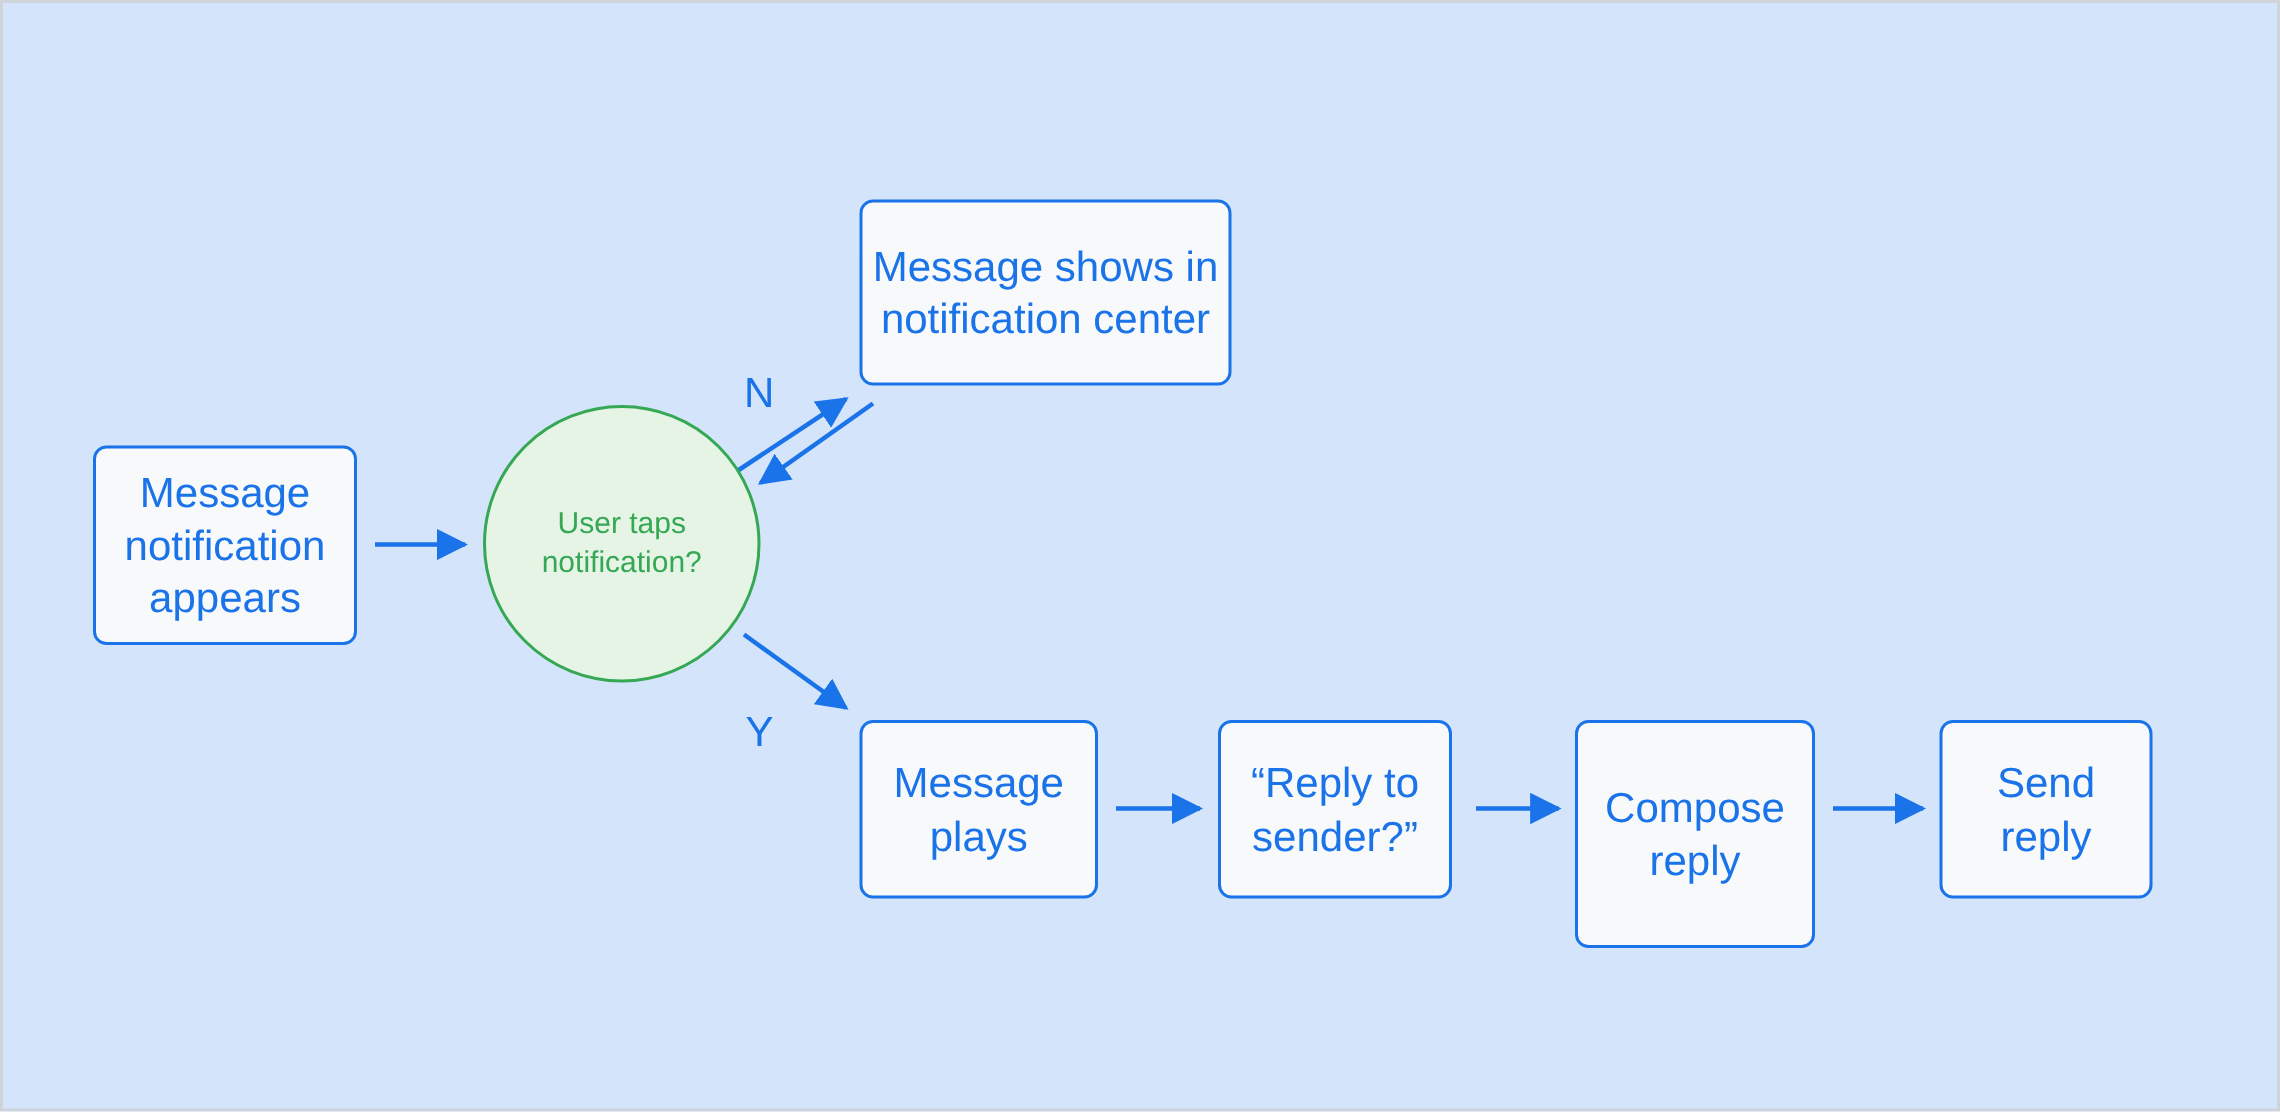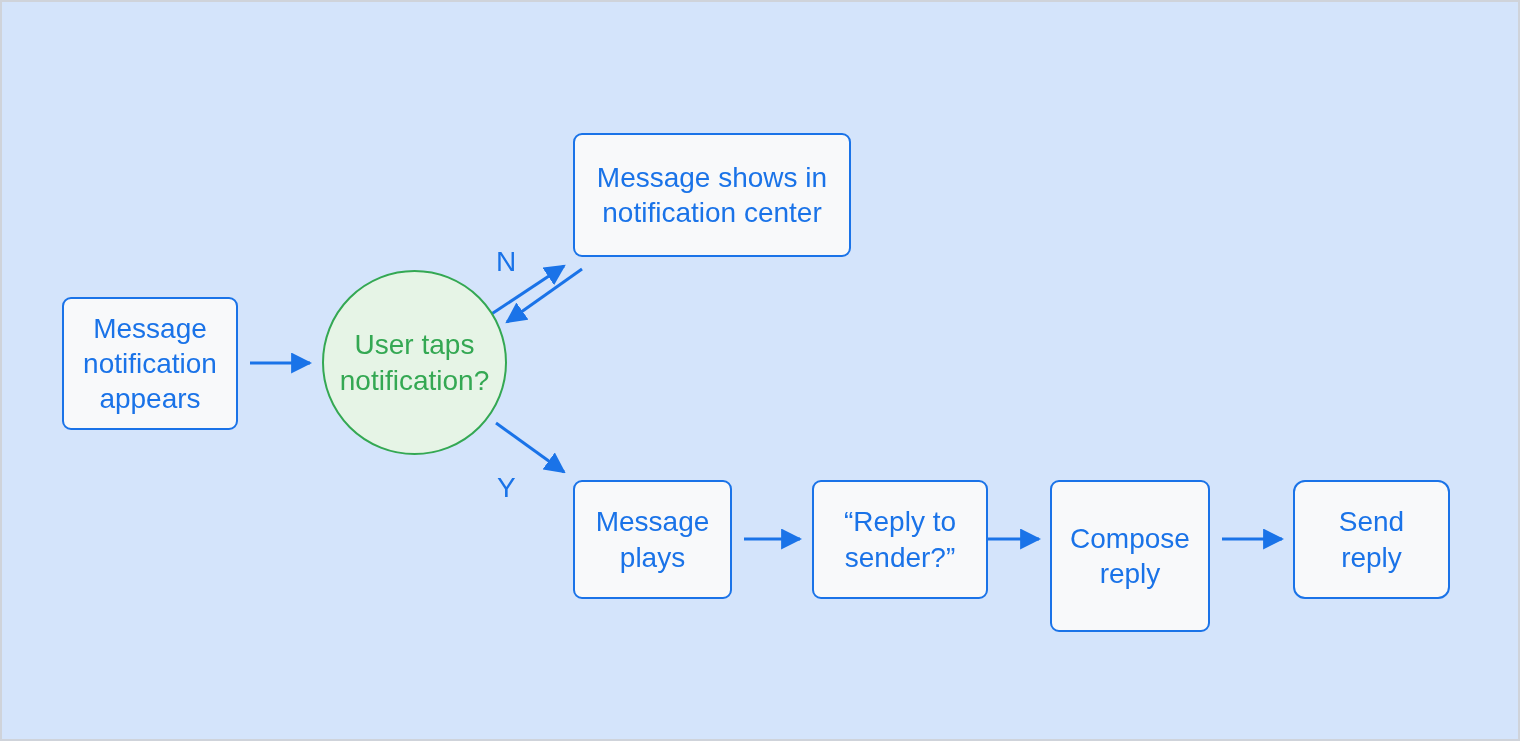--- a/index.html
+++ b/index.html
@@ -39,21 +39,21 @@
     border: 2px solid #1a73e8;
     border-radius: 9px;
     color: #1a73e8;
     font-size: 28px;
   }
   .node-circle {
     background: #e6f4e6;
     border: 2px solid #34a853;
     border-radius: 50%;
     color: #34a853;
-    font-size: 28px;
+    font-size: 20px;
   }
   .edge-label {
     position: absolute;
     color: #1a73e8;
     font-size: 28px;
     line-height: 1;
     pointer-events: none;
   }
   .nodetext {
     display: block;
@@ -106,41 +106,41 @@
     <span class="nodetext">Message
 notification
 appears</span>
   </div>
 
   <div class="node node-circle" style="left:320px; top:268px; width:185px; height:185px;">
     <span class="nodetext">User taps
 notification?</span>
   </div>
 
-  <div class="node node-box" style="left:571px; top:131px; width:278px; height:124px;">
+  <div class="node node-box" style="left:571px; top:131px; width:248px; height:124px;">
     <span class="nodetext">Message shows in
 notification center</span>
   </div>
 
   <div class="node node-box" style="left:571px; top:478px; width:159px; height:119px;">
     <span class="nodetext">Message
 plays</span>
   </div>
 
-  <div class="node node-box" style="left:810px; top:478px; width:176px; height:119px;">
+  <div class="node node-box" style="left:810px; top:478px; width:156px; height:119px;">
     <span class="nodetext">“Reply to
 sender?”</span>
   </div>
 
   <div class="node node-box" style="left:1048px; top:478px; width:160px; height:152px;">
     <span class="nodetext">Compose
 reply</span>
   </div>
 
-  <div class="node node-box" style="left:1291px; top:478px; width:157px; height:119px;border-radius:12px;">
+  <div class="node node-box" style="left:1291px; top:478px; width:142px; height:119px;">
     <span class="nodetext">Send
 reply</span>
   </div>
 
   <div class="edge-label" style="left:494px; top:246px;">N</div>
 
   <div class="edge-label" style="left:495px; top:472px;">Y</div>
 
 </div>
 

